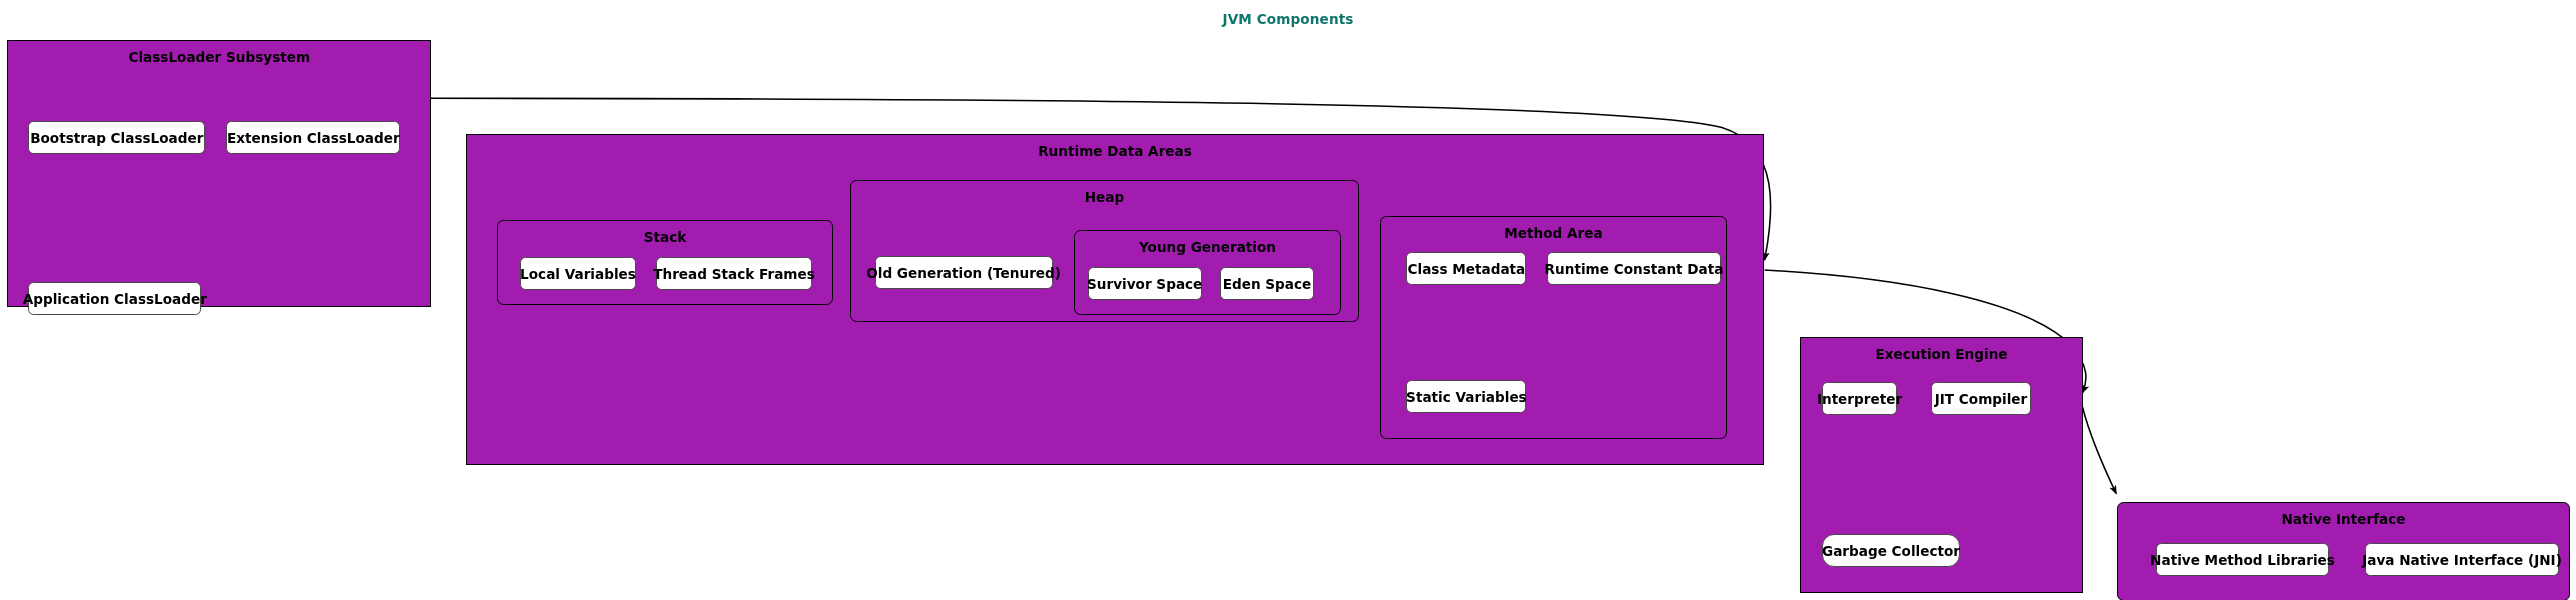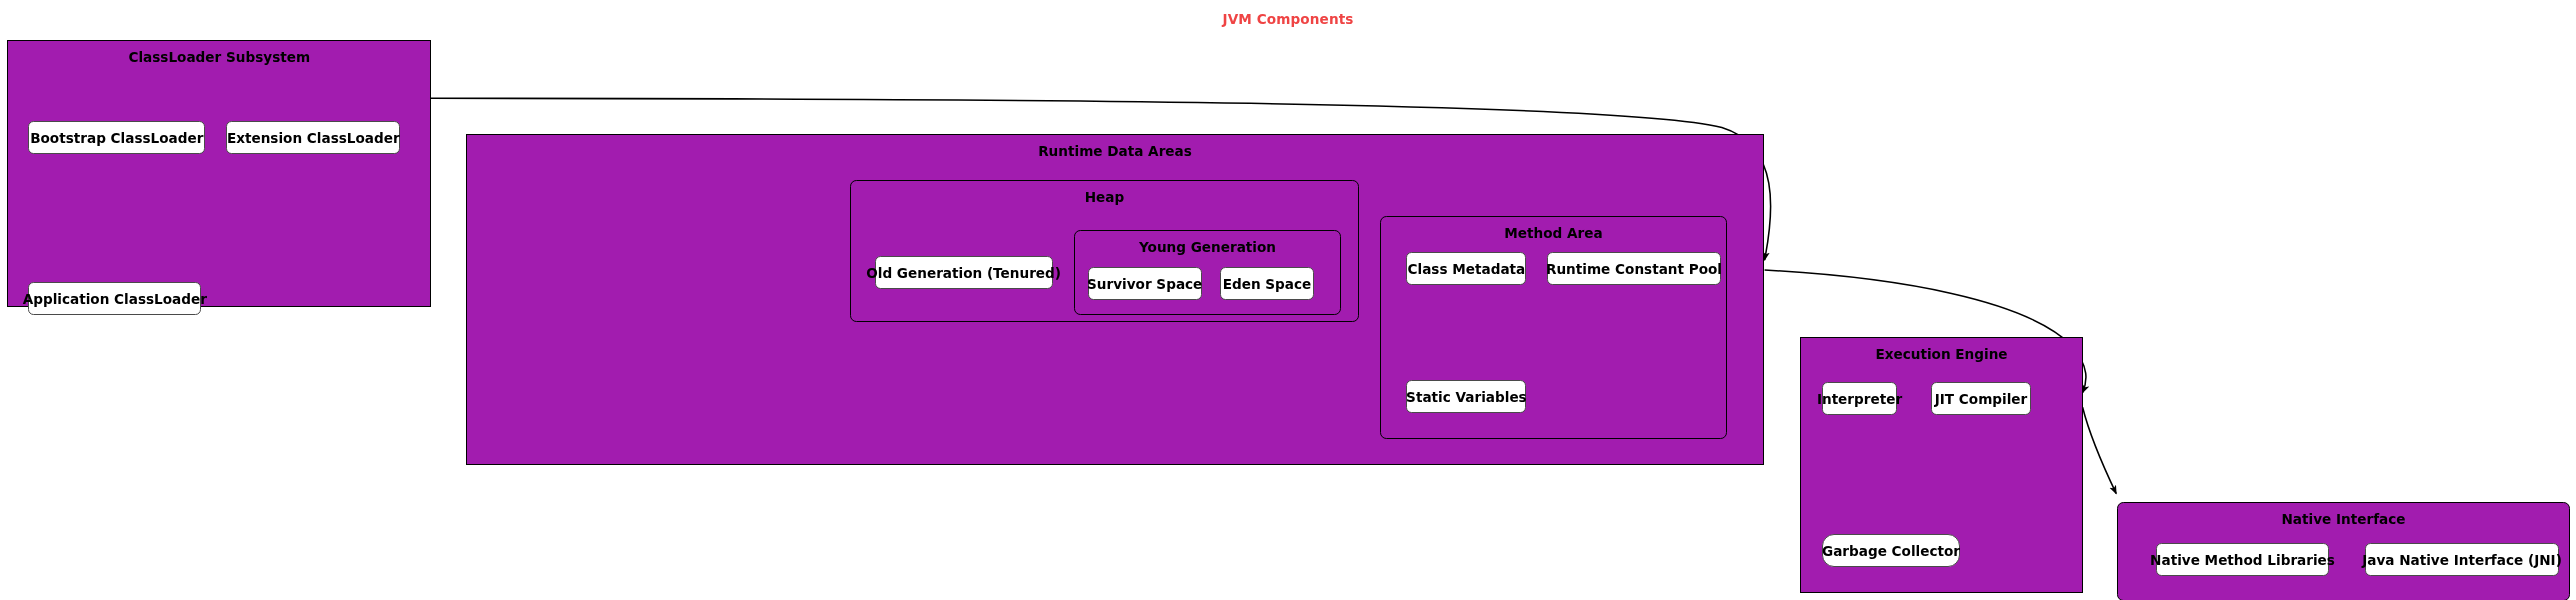--- a/index.html
+++ b/index.html
@@ -26,21 +26,21 @@
     pointer-events: none;
   }
   .diagram-title {
     position: absolute;
     left: 0;
     top: 11px;
     width: 2576px;
     text-align: center;
     font-size: 13.6px;
     font-weight: bold;
-    color: #ef4444;
+    color: #0f766e;
     letter-spacing: 0.1px;
   }
   .cluster {
     position: absolute;
     border: 1.5px solid #000000;
     background: #a21caf;
     box-sizing: border-box;
   }
   .cluster > .cluster-label {
     position: absolute;
@@ -93,36 +93,41 @@
   <div class="cluster" style="left:7.3px; top:40px; width:424px; height:267px;">
     <div class="cluster-label">ClassLoader Subsystem</div>
     <div class="node" style="left:20px; top:80px; width:177px; height:33px;">Bootstrap ClassLoader</div>
     <div class="node" style="left:218px; top:80px; width:174px; height:33px;">Extension ClassLoader</div>
     <div class="node" style="left:20px; top:241px; width:173px; height:33px;">Application ClassLoader</div>
   </div>
 
   <div class="cluster" style="left:466px; top:134px; width:1298px; height:331px;">
     <div class="cluster-label">Runtime Data Areas</div>
 
+    <div class="cluster rounded" style="left:30px; top:85px; width:336px; height:85px;">
+      <div class="cluster-label">Stack</div>
+      <div class="node" style="left:22px; top:36px; width:116px; height:33px;">Local Variables</div>
+      <div class="node" style="left:158px; top:36px; width:156px; height:33px;">Thread Stack Frames</div>
+    </div>
 
     <div class="cluster rounded" style="left:383px; top:45px; width:509px; height:142px;">
       <div class="cluster-label">Heap</div>
       <div class="node" style="left:23.6px; top:75px; width:178px; height:33px;">Old Generation (Tenured)</div>
 
       <div class="cluster rounded" style="left:223px; top:49px; width:267px; height:85px;">
         <div class="cluster-label">Young Generation</div>
         <div class="node" style="left:12.7px; top:36px; width:114px; height:33px;">Survivor Space</div>
         <div class="node" style="left:145px; top:36px; width:94px; height:33px;">Eden Space</div>
       </div>
     </div>
 
     <div class="cluster rounded" style="left:913px; top:81px; width:347px; height:223px;">
       <div class="cluster-label">Method Area</div>
       <div class="node" style="left:25.4px; top:35px; width:120px; height:33px;">Class Metadata</div>
-      <div class="node" style="left:166px; top:35px; width:174px; height:33px;">Runtime Constant Pool</div>
+      <div class="node" style="left:166px; top:35px; width:174px; height:33px;">Runtime Constant Data</div>
       <div class="node" style="left:25.4px; top:163px; width:120px; height:33px;">Static Variables</div>
     </div>
   </div>
 
   <div class="cluster" style="left:1800px; top:337px; width:283px; height:256px;">
     <div class="cluster-label">Execution Engine</div>
     <div class="node" style="left:21px; top:44px; width:75px; height:33px;">Interpreter</div>
     <div class="node" style="left:130px; top:44px; width:100px; height:33px;">JIT Compiler</div>
     <div class="node" style="left:21px; top:196px; width:138px; height:33px;border-radius:12px;">Garbage Collector</div>
   </div>

